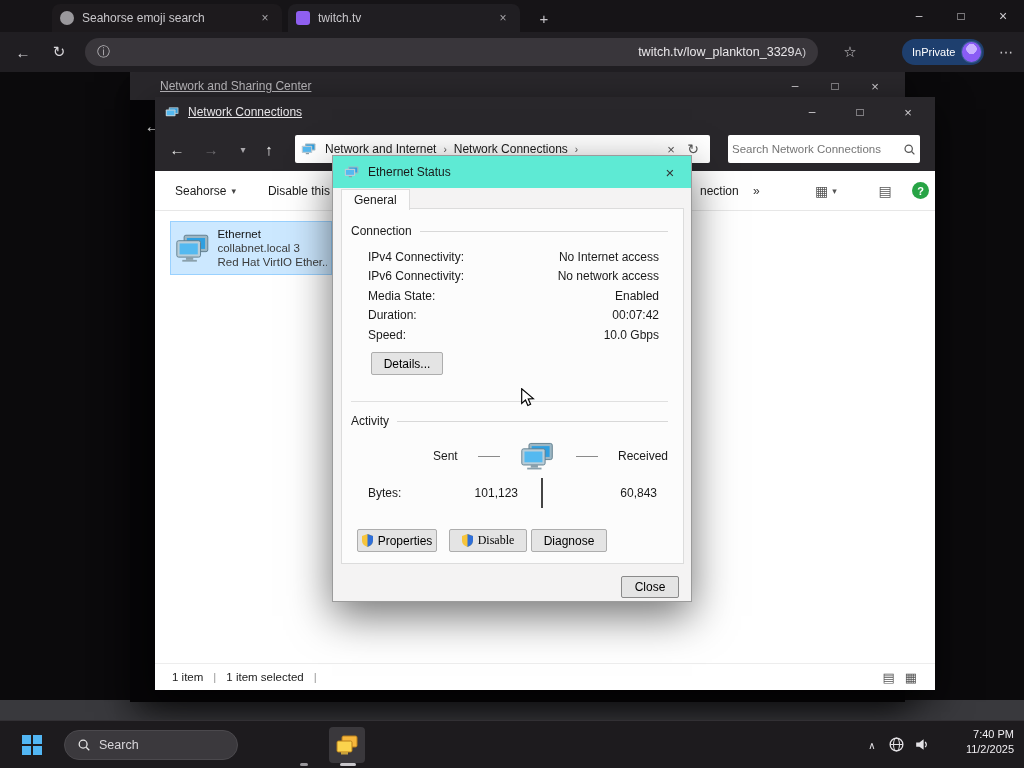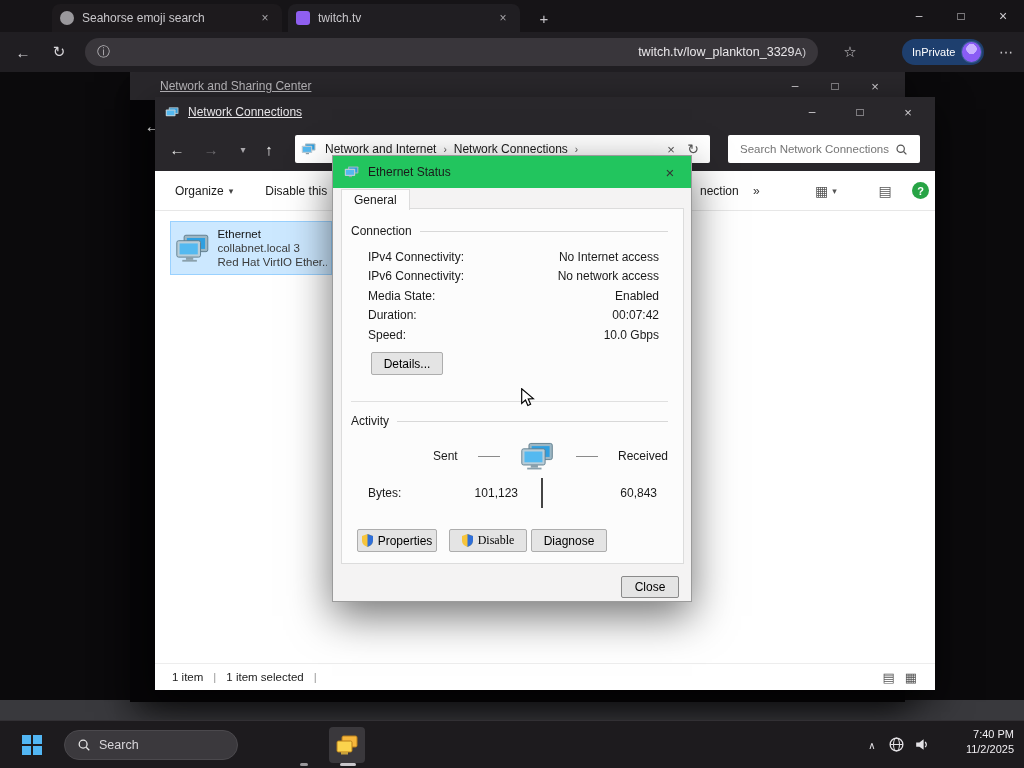--- a/index.html
+++ b/index.html
@@ -26,33 +26,33 @@
   .win-title{font-size:12px;text-decoration:underline;}
   .winctl{width:34px;height:100%;color:#cfcdd1;font-size:12px;}
   #nsc{left:130px;top:72px;width:775px;height:630px;background:#060507;z-index:1;box-shadow:0 10px 30px rgba(0,0,0,.6);}
   #nsc-titlebar{left:0;top:0;width:775px;height:28px;background:#29272b;color:#b9b7bb;}
   #nc{left:155px;top:97px;width:780px;height:593px;background:#fff;z-index:2;box-shadow:0 12px 34px rgba(0,0,0,.6);}
   #nc-titlebar{left:0;top:0;width:780px;height:30px;background:#29272b;color:#e6e4e7;}
   #nc-toolbar{left:0;top:30px;width:780px;height:44px;background:#29272b;}
   .tb-glyph{width:28px;height:28px;font-size:15px;color:#e8e8e8;}
   #breadcrumb{position:absolute;left:140px;top:8px;width:415px;height:28px;background:#fff;border-radius:2px;display:flex;align-items:center;padding:8px 6px;font-size:12px;color:#1b1b1b;}
   .crumb-sep{color:#555;font-size:10px;padding:0 7px;}
-  #nc-search{position:absolute;left:573px;top:8px;width:192px;height:28px;background:#fff;border-radius:2px;display:flex;align-items:center;padding:0 12px;}
+  #nc-search{position:absolute;left:573px;top:8px;width:192px;height:28px;background:#fff;border-radius:2px;display:flex;align-items:center;padding:0 4px;}
   #nc-search input{flex:1;border:0;outline:0;font-size:11.5px;color:#333;font-family:"Liberation Sans",sans-serif;background:transparent;}
   #nc-cmdbar{left:0;top:74px;width:780px;height:40px;background:#fff;border-bottom:1px solid #e7e7e7;font-size:12px;color:#1b1b1b;}
   #nc-content{left:0;top:114px;width:780px;height:452px;background:#fff;}
   #nc-statusbar{left:0;top:566px;width:780px;height:27px;background:#fff;border-top:1px solid #ededed;font-size:11.5px;color:#1b1b1b;}
   #eth-item{position:absolute;left:15px;top:10px;width:162px;height:54px;background:#cce8ff;border:1px solid #99d1ff;display:flex;align-items:center;padding:2px 4px;}
   #eth-item .lines{font-size:11.5px;line-height:14px;color:#141414;margin-left:6px;white-space:nowrap;overflow:hidden;}
   #eth-item .lines .sub{color:#3c3c3c;}
   .help-circle{width:17px;height:17px;border-radius:50%;background:#27a445;color:#fff;font-size:11px;font-weight:bold;display:flex;align-items:center;justify-content:center;}
 
   
   #dialog{left:332px;top:155px;width:360px;height:447px;background:#f4f3f3;border:1px solid #9b9b9b;z-index:3;box-shadow:0 14px 40px rgba(0,0,0,.55);font-size:12px;color:#1a1a1a;}
-  #dlg-titlebar{left:0;top:0;width:358px;height:32px;background:#22c55e;}
+  #dlg-titlebar{left:0;top:0;width:358px;height:32px;background:#5eead4;}
   #dlg-page{left:8px;top:52px;width:343px;height:356px;background:#fcfcfc;border:1px solid #dcdcdc;}
   #dlg-tab{left:8px;top:33px;height:21px;background:#fcfcfc;border:1px solid #dcdcdc;border-bottom:0;padding:3px 12px;z-index:2;font-size:12px;}
   .group-line{flex:1;height:1px;background:#d8d8d8;margin-left:8px;}
   .drow-label{position:absolute;left:35px;}
   .drow-value{position:absolute;right:34px;text-align:right;}
   .btn{position:absolute;display:flex;align-items:center;justify-content:center;background:#e4e4e4;border:1px solid #adadad;font-size:12px;color:#000;font-family:"Liberation Sans",sans-serif;border-radius:2px;gap:5px;}
 
   
   #taskbar{left:0;top:720px;width:1024px;height:48px;background:#1d1b1e;border-top:1px solid #323034;z-index:8;}
   #tb-search{position:absolute;left:64px;top:9px;width:174px;height:30px;border-radius:15px;background:#3b393d;border:1px solid #4b494d;display:flex;align-items:center;padding:0 12px;color:#d8d6da;font-size:12.5px;gap:8px;}
@@ -160,21 +160,21 @@
         <input placeholder="Search Network Connections" style="">
         <svg width="13" height="13" viewBox="0 0 16 16" style="color:#555;">
             <circle cx="7" cy="7" r="4.5" fill="none" stroke="currentColor" stroke-width="1.5"></circle>
             <line x1="10.5" y1="10.5" x2="14" y2="14" stroke="currentColor" stroke-width="1.5"></line>
           </svg>
       </div>
     </div>
 
     <div id="nc-cmdbar" class="abs flex">
       <span class="flex" style="margin-left:20px;gap:5px;">
-        <span>Organize</span>
+        <span>Seahorse</span>
         <span style="font-size:9px;color:#444;">▾</span>
       </span>
       <span style="margin-left:32px;white-space:nowrap;">Disable this</span>
       <span class="abs" style="left:545px;">nection</span>
       <span class="abs" style="left:598px;color:#333;">»</span>
       <span class="abs flex" style="left:660px;gap:4px;color:#555;">
         <span style="font-size:14px;">▦</span>
         <span style="font-size:9px;">▾</span>
       </span>
       <span class="abs glyph" style="left:720px;width:20px;height:20px;top:10px;color:#555;font-size:14px;">▤</span>

